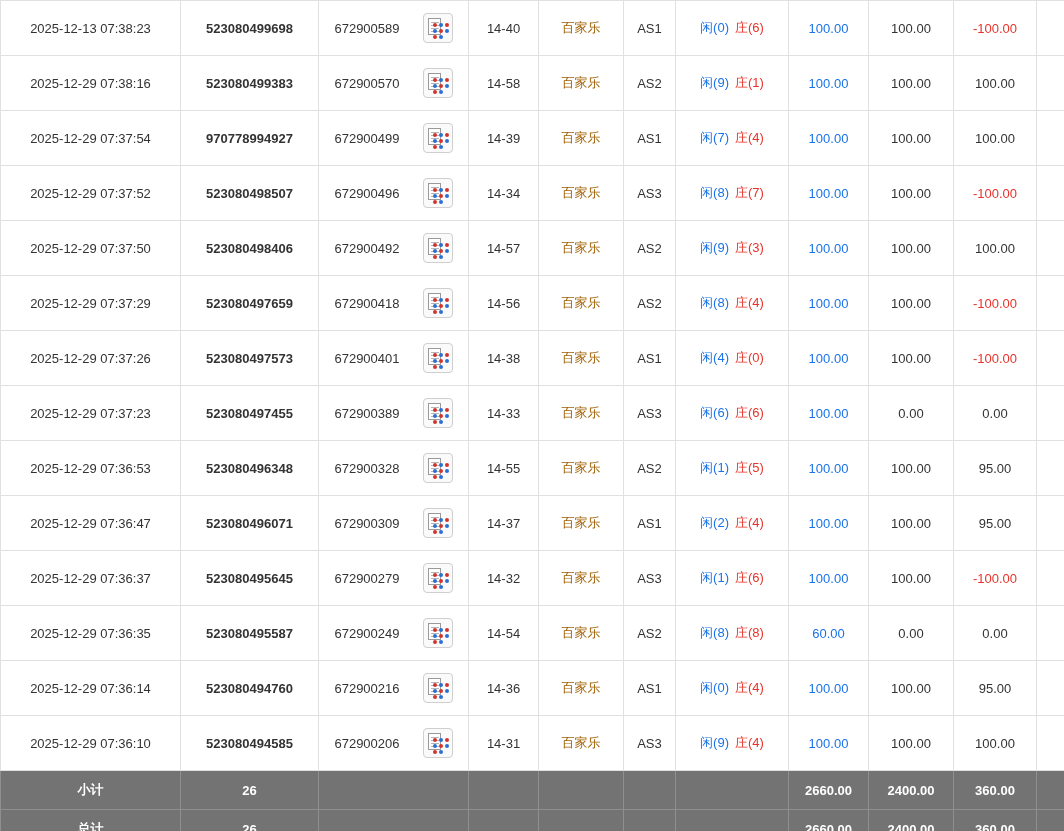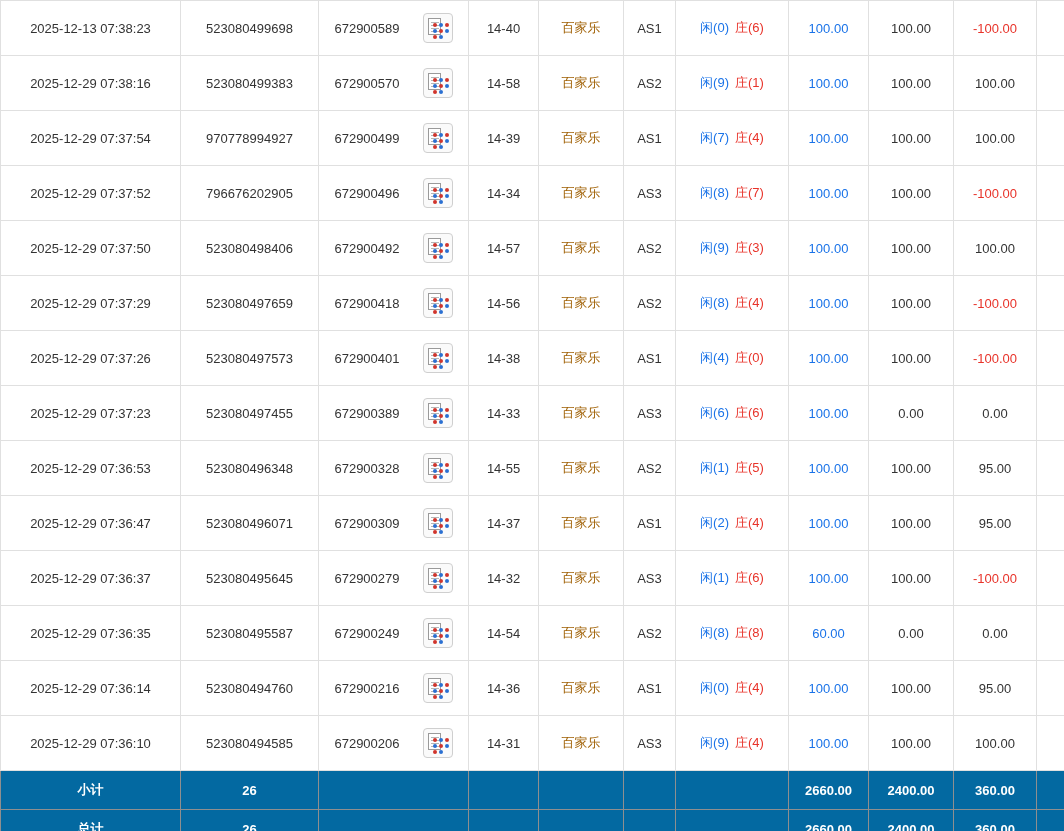--- a/index.html
+++ b/index.html
@@ -40,21 +40,21 @@
   col.c-table   { width: 70px; }
   col.c-game    { width: 85px; }
   col.c-seat    { width: 52px; }
   col.c-bet     { width: 113px; }
   col.c-amount  { width: 80px; }
   col.c-valid   { width: 85px; }
   col.c-result  { width: 83px; }
   col.c-tail    { width: 28px; }
 
   .cell-time    { color: #333; }
-  .cell-order   { color: #333; }
+  .cell-order   { color: #333; font-weight: bold; }
   .cell-round   { color: #333; }
   .cell-table   { color: #333; }
   .cell-game    { color: #a16207; }
   .cell-seat    { color: #333; }
   .num-blue     { color: #1a73e8; }
   .num-dark     { color: #333333; }
   .num-red      { color: #e8332a; }
 
   .round-inner {
     display: flex;
@@ -121,21 +121,21 @@
   .bet-inner {
     display: flex;
     align-items: center;
     justify-content: center;
     gap: 6px;
   }
   .bet-player { color: #1a73e8; }
   .bet-banker { color: #e8332a; }
 
   tr.summary-row td {
-    background: #0369a1;
+    background: #737373;
     color: #ffffff;
     height: 38px;
     font-weight: bold;
     border: 1px solid #8f8f8f;
     border-top: none;
     margin-left: 28px;
   }
   tr.summary-row td.num { font-weight: bold; }
 </style>
 </head>
@@ -260,21 +260,21 @@
         </span>
       </td>
       <td class="num-blue">100.00</td>
       <td class="num-dark">100.00</td>
       <td class="num-dark">100.00</td>
       <td></td>
     </tr>
 
     <tr>
       <td class="cell-time">2025-12-29 07:37:52</td>
-      <td class="cell-order">796676202905</td>
+      <td class="cell-order">523080498507</td>
       <td class="cell-round">
         <span class="round-inner">
           <span>672900496</span>
           <span class="road-icon">
             <span class="doc"></span>
             <span class="dots">
                 <i class="r"></i>
                 <i class="b"></i>
                 <i class="r"></i>
                 <i class="b"></i>

